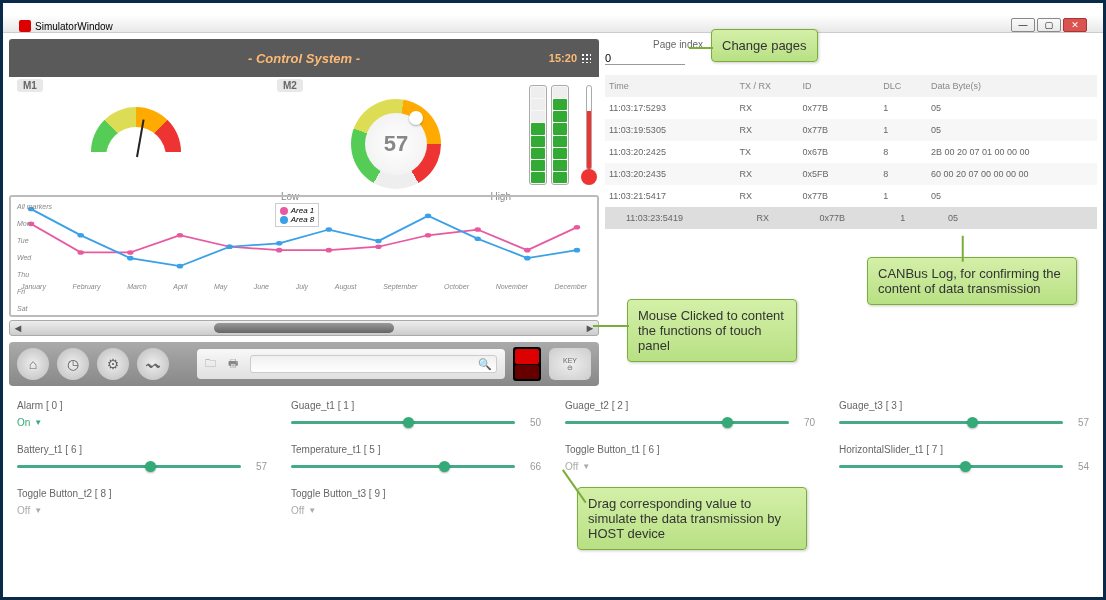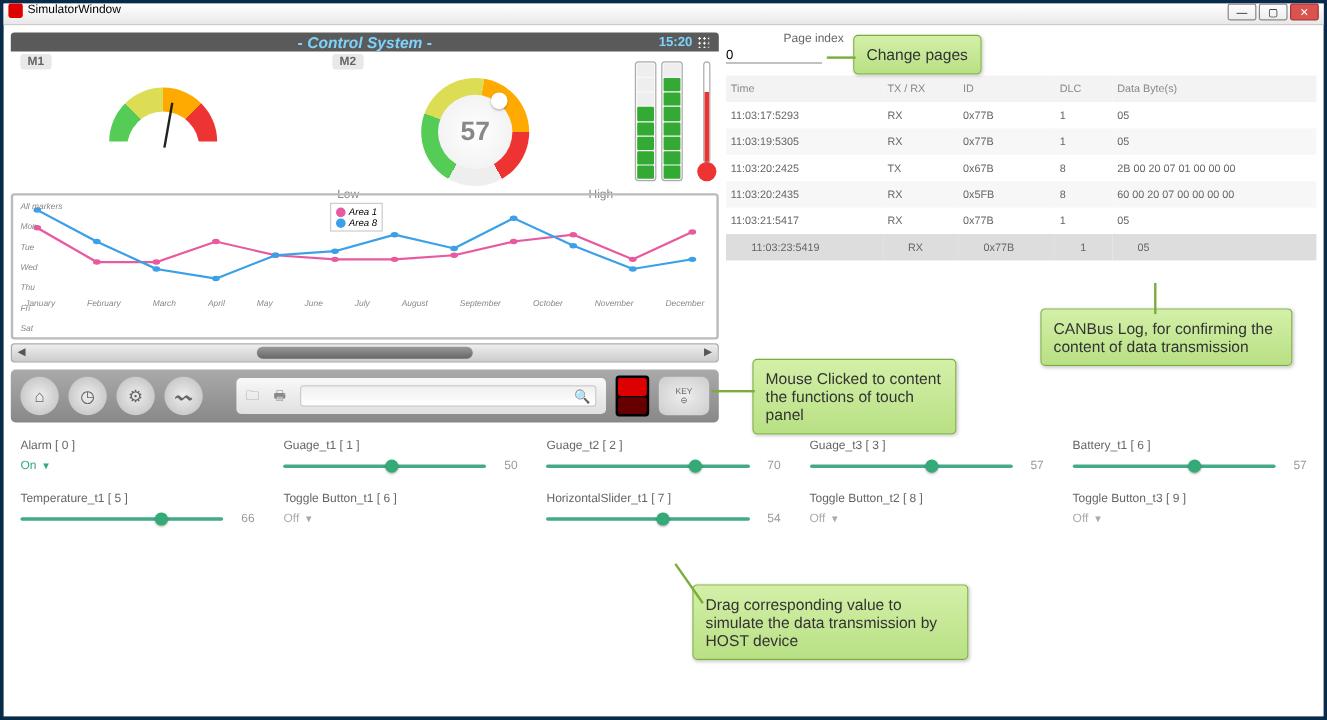--- a/index.html
+++ b/index.html
@@ -1,30 +1,30 @@
 <!DOCTYPE html>
 <html><head>
 <meta charset="utf-8">
 <style>
 * { box-sizing: border-box; margin: 0; padding: 0; }
 body { font-family: Arial, sans-serif; font-size: 11px; background: #fff; width: 1106px; height: 600px; overflow: hidden; }
 .outer { border: 3px solid #0a2a4a; width: 1106px; height: 600px; position: relative; }
-.titlebar { height: 18px; background: linear-gradient(#fff,#e8e8e8); display: flex; align-items: flex-start; padding: 0 4px; border-bottom: 1px solid #ccc; font-size: 10px; }
+.titlebar { height: 18px; background: linear-gradient(#fff,#e8e8e8); display: flex; align-items: flex-end; padding: 0 16px; border-bottom: 1px solid #ccc; font-size: 10px; margin-top: 12px; }
 .winlogo { width: 12px; height: 12px; background: #d00; margin-right: 4px; border-radius: 2px; }
 .winbtns { margin-left: auto; display: flex; gap: 2px; }
 .winbtn { width: 24px; height: 14px; border: 1px solid #888; border-radius: 2px; display: flex; align-items: center; justify-content: center; font-size: 9px; }
 .winbtn.close { background: #d9534f; color: #fff; border-color: #a33; }
 .content { padding: 6px; }
 
 
 .dash { display: flex; gap: 6px; }
 .left { width: 590px; }
 .right { flex: 1; position: relative; }
 
-.header-bar { background: #5a5a5a; color: #7dd3fc; height: 16px; display: flex; align-items: center; justify-content: center; font-style: italic; font-weight: bold; border-radius: 3px 3px 0 0; position: relative; font-size: 13px;}
+.header-bar { background: #5a5a5a; color: #fdba74; height: 38px; display: flex; align-items: center; justify-content: center; font-style: italic; font-weight: bold; border-radius: 3px 3px 0 0; position: relative; font-size: 13px;}
 .header-bar .time { position: absolute; right: 8px; display: flex; align-items: center; gap: 4px; font-style: normal; font-size: 11px;}
 .grid-icon { width: 10px; height: 10px; display: inline-block; background: radial-gradient(circle, #fff 1px, transparent 1px); background-size: 4px 4px; }
 
 .panel-row { display: flex; gap: 6px; margin-top: 4px; }
 .alarm-panel { width: 190px; height: 230px; background: linear-gradient(#f4f4f4,#e8e8e8); border-radius: 6px; padding: 6px; position: relative; }
 .alarm-top { display: flex; align-items: center; gap: 6px; }
 .led { width: 18px; height: 18px; border-radius: 50%; background: radial-gradient(circle at 30% 30%, #7f7, #0a0); border: 2px solid #888; }
 .alarm-text { color: #888; font-size: 13px; font-weight: bold; }
 .pump-text { color: #888; font-size: 20px; font-weight: bold; margin-left: auto; }
 .big-gauge { width: 150px; height: 150px; border-radius: 50%; border: 8px solid #ddd; margin: 8px auto 0; background: #fff; position: relative; overflow: hidden; }
@@ -86,21 +86,21 @@
 .log-table th { text-align: left; color: #888; padding: 6px 4px; font-weight: normal; background: #f3f3f3;}
 .log-table td { padding: 6px 4px; color: #666; }
 .log-table tr:nth-child(even) td { background: #f7f7f7; }
 .log-table tr.sel td { background: #ddd; padding-left: 21px; }
 
 
 .callout { position: absolute; background: linear-gradient(#d4f0a8,#b8e084); border: 1px solid #7aad3a; border-radius: 4px; padding: 8px 10px; font-size: 13px; color: #333; box-shadow: 1px 1px 3px rgba(0,0,0,.2);}
 .callout-line { position: absolute; background: #7aad3a; height: 1.5px; transform-origin: left center;}
 
 
-.ctrls { margin-top: 10px; display: grid; grid-template-columns: repeat(5, 1fr); gap: 16px 24px; padding: 4px 8px; font-size: 10px; color: #666;}
+.ctrls { margin-top: 10px; display: grid; grid-template-columns: repeat(4, 1fr); gap: 16px 24px; padding: 4px 8px; font-size: 10px; color: #666;}
 .ctrl-label { margin-bottom: 6px; }
 .slider-row { display: flex; align-items: center; gap: 6px; }
 .slider-track { flex: 1; height: 3px; background: #4a8; border-radius: 2px; position: relative;}
 .slider-thumb { position: absolute; width: 11px; height: 11px; border-radius: 50%; background: #3a7; top: -4px; box-shadow: 0 1px 2px rgba(0,0,0,.3);}
 .slider-val { width: 20px; text-align: right; color: #999;}
 .dd { display: flex; align-items: center; gap: 4px; color: #3a7; font-size: 10px;}
 .dd.gray { color: #aaa; }
 .dd-caret { font-size: 8px; }
 </style>
 </head>

